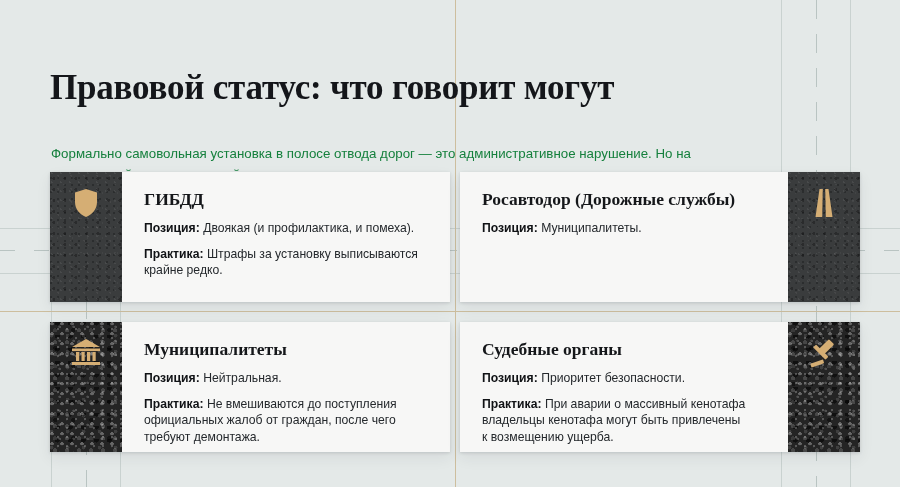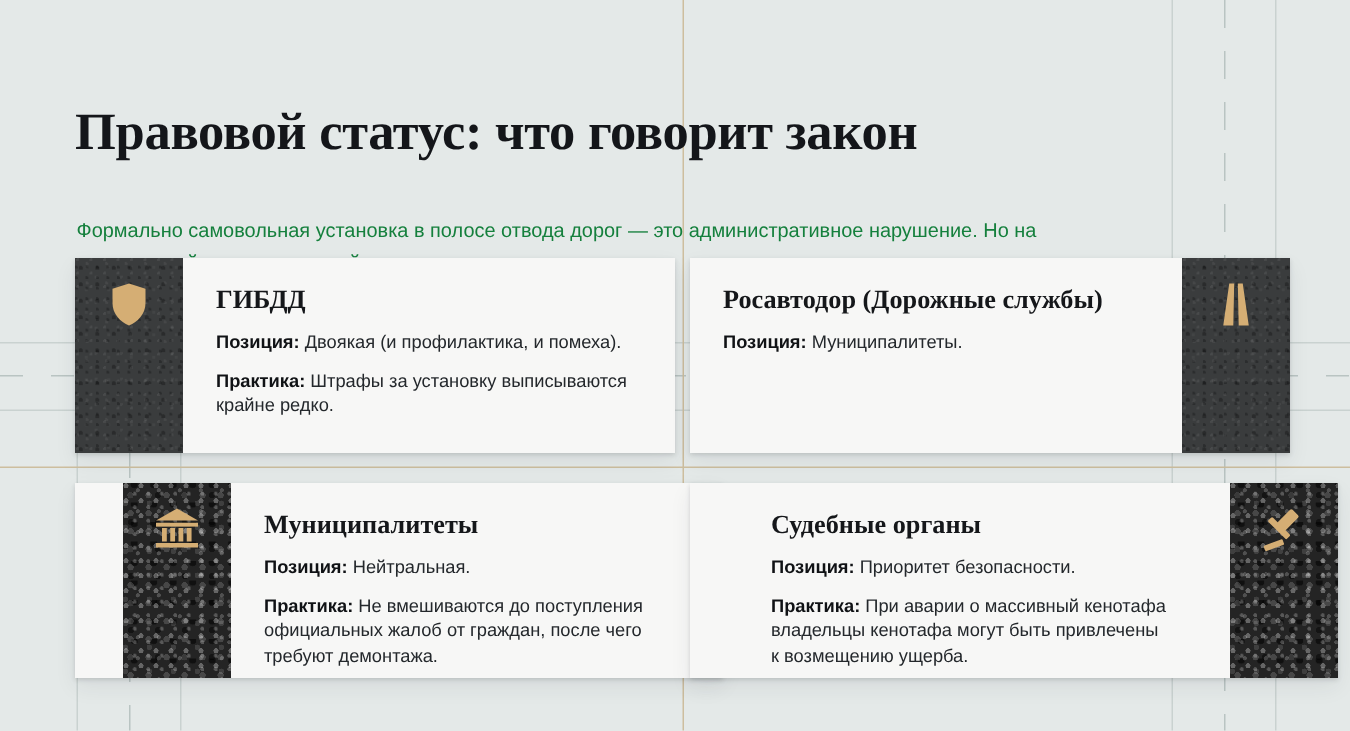--- a/index.html
+++ b/index.html
@@ -90,21 +90,21 @@
   .card {
     position: absolute;
     display: flex;
     background: #f7f7f6;
     box-shadow: 0 1px 3px rgba(40,45,50,0.16), 0 6px 14px rgba(40,45,50,0.07);
     height: 130px;
     width: 400px;
     overflow: hidden;
   }
   .card.row1 { top: 172px; }
-  .card.row2 { top: 322px; padding-left: 32px; }
+  .card.row2 { top: 322px; }
   .card.colL { left: 50px; }
   .card.colR { left: 460px; gap: 20px; }
   .card.icon-right { flex-direction: row-reverse; }
 
   .card-icon-panel {
     width: 72px;
     flex: 0 0 72px;
     position: relative;
     display: flex;
     align-items: flex-start;
@@ -184,21 +184,21 @@
   <div class="road-line-h" style="left:0; top:228px; width:900px;"></div>
   <div class="road-dash-h" style="left:0; top:250px; width:900px;"></div>
   <div class="road-line-h" style="left:0; top:273px; width:900px;"></div>
 
   <div class="tan-line-h" style="top:311px;"></div>
   <div class="tan-line-v" style="left:455px;"></div>
 </div>
 
 <div id="content">
 
-  <h1 id="page-title">Правовой статус: что говорит закон</h1>
+  <h1 id="page-title">Правовой статус: что говорит могут</h1>
   <p id="page-subtitle">Формально самовольная установка в полосе отвода дорог — это административное нарушение. Но на практике действует негласный компромисс.</p>
 
   <div class="card row1 colL">
     <div class="card-icon-panel tex-asphalt">
       <span>
         <svg width="26" height="30" viewBox="0 0 26 30" aria-hidden="true">
           <path d="M13 1 L24 4.5 V14 C24 21.5 18.8 26.6 13 29 C7.2 26.6 2 21.5 2 14 V4.5 Z" fill="#d5ae74"></path>
         </svg>
       </span>
     </div>

